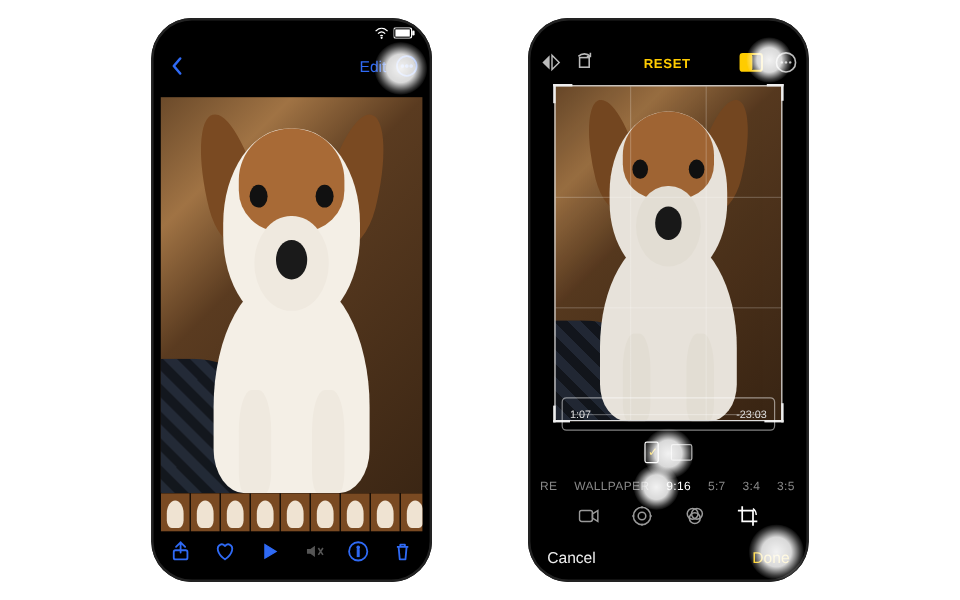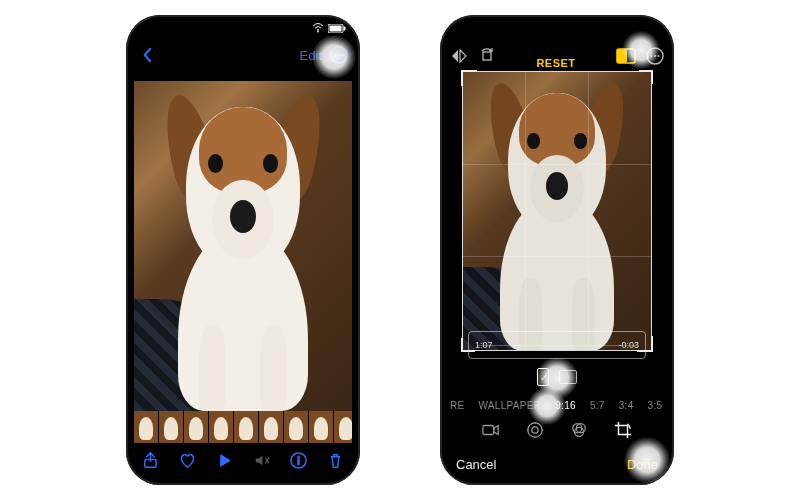--- a/index.html
+++ b/index.html
@@ -108,21 +108,21 @@
   .ring {
     position:absolute; border-radius:50%;
     background: radial-gradient(circle, rgba(255,255,255,.95) 0%, rgba(255,255,255,.85) 38%, rgba(255,255,255,.25) 60%, rgba(255,255,255,0) 72%);
     pointer-events:none;
     filter: blur(.4px);
   }
 
   
   .topnav2 {
     position:absolute; top:24px; left:0; right:0; height:30px;
-    display:flex; align-items:flex-end; justify-content:space-between;
+    display:flex; align-items:center; justify-content:space-between;
     padding:0 10px;
   }
   .topnav2 .left, .topnav2 .right { display:flex; align-items:center; gap:10px; }
   .reset { font-size:11px; letter-spacing:.5px; font-weight:600; color:#ffcc00; }
 
   .crop-stage {
     position:absolute; top:56px; left:22px; right:22px; height:280px;
   }
   .crop-stage .photo {
     position:absolute; inset:0;
@@ -332,21 +332,21 @@
     </div>
     <div class="grid">
       <span class="corner-tr"></span>
         <span class="corner-bl"></span>
     </div>
   </div>
 
   <div class="scrubber">
     <span class="track"></span>
     <span>1:07</span>
-    <span>-0:03</span>
+    <span>-23:03</span>
   </div>
 
   <div class="orient">
     <div class="box vert active"><span class="check" style="position:relative;left:2px;top:-2px;">✓</span></div>
     <div class="box"></div>
   </div>
 
   <div class="ratios">
     <span>RE</span>
     <span>WALLPAPER</span>

